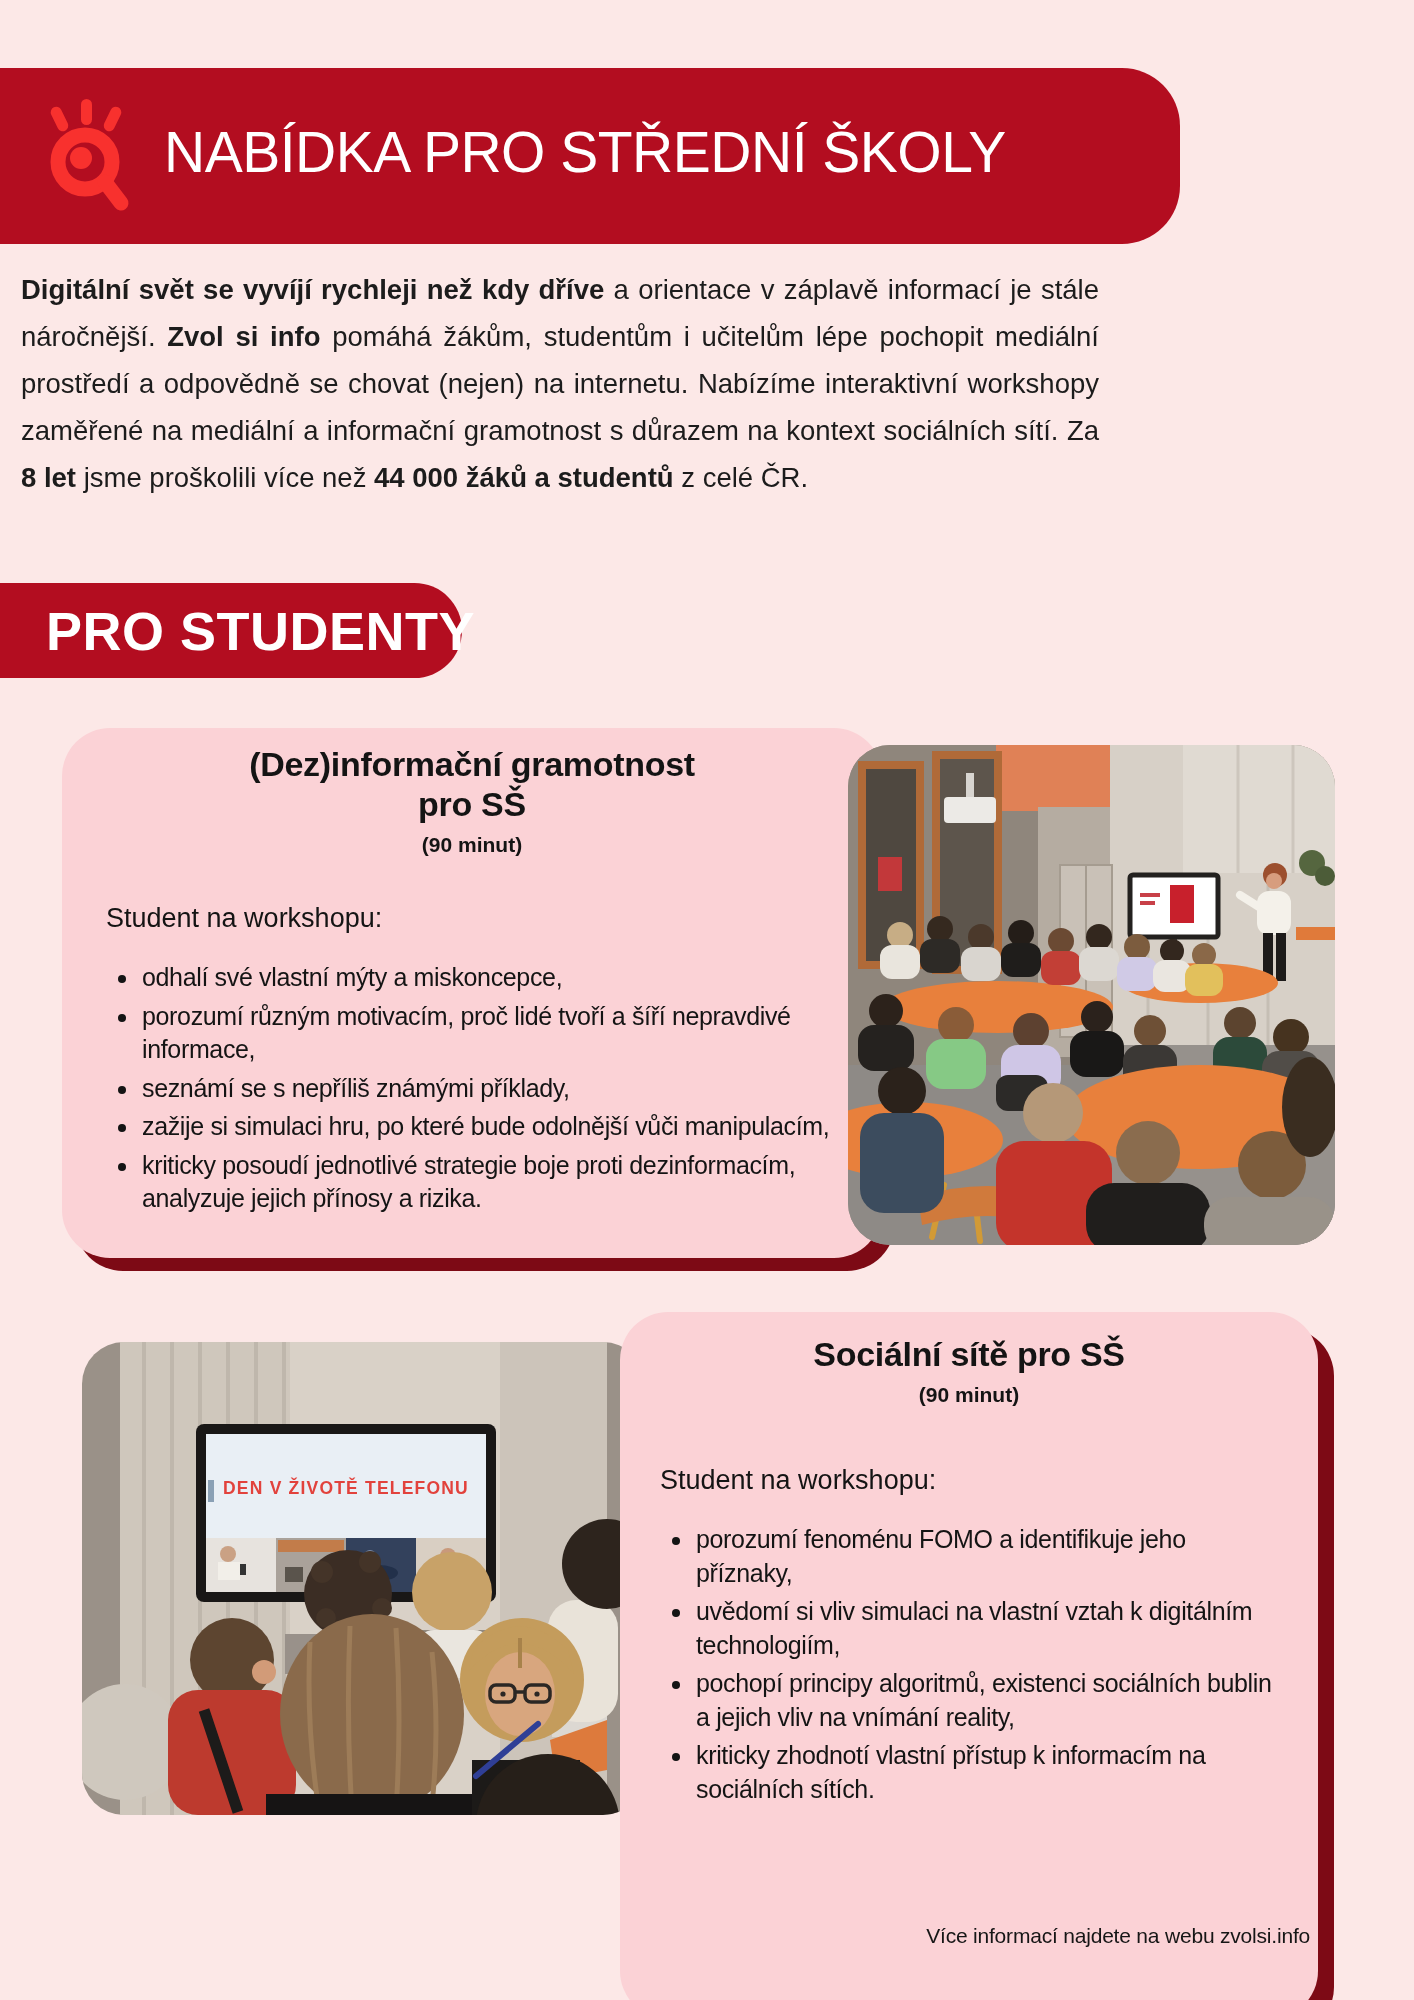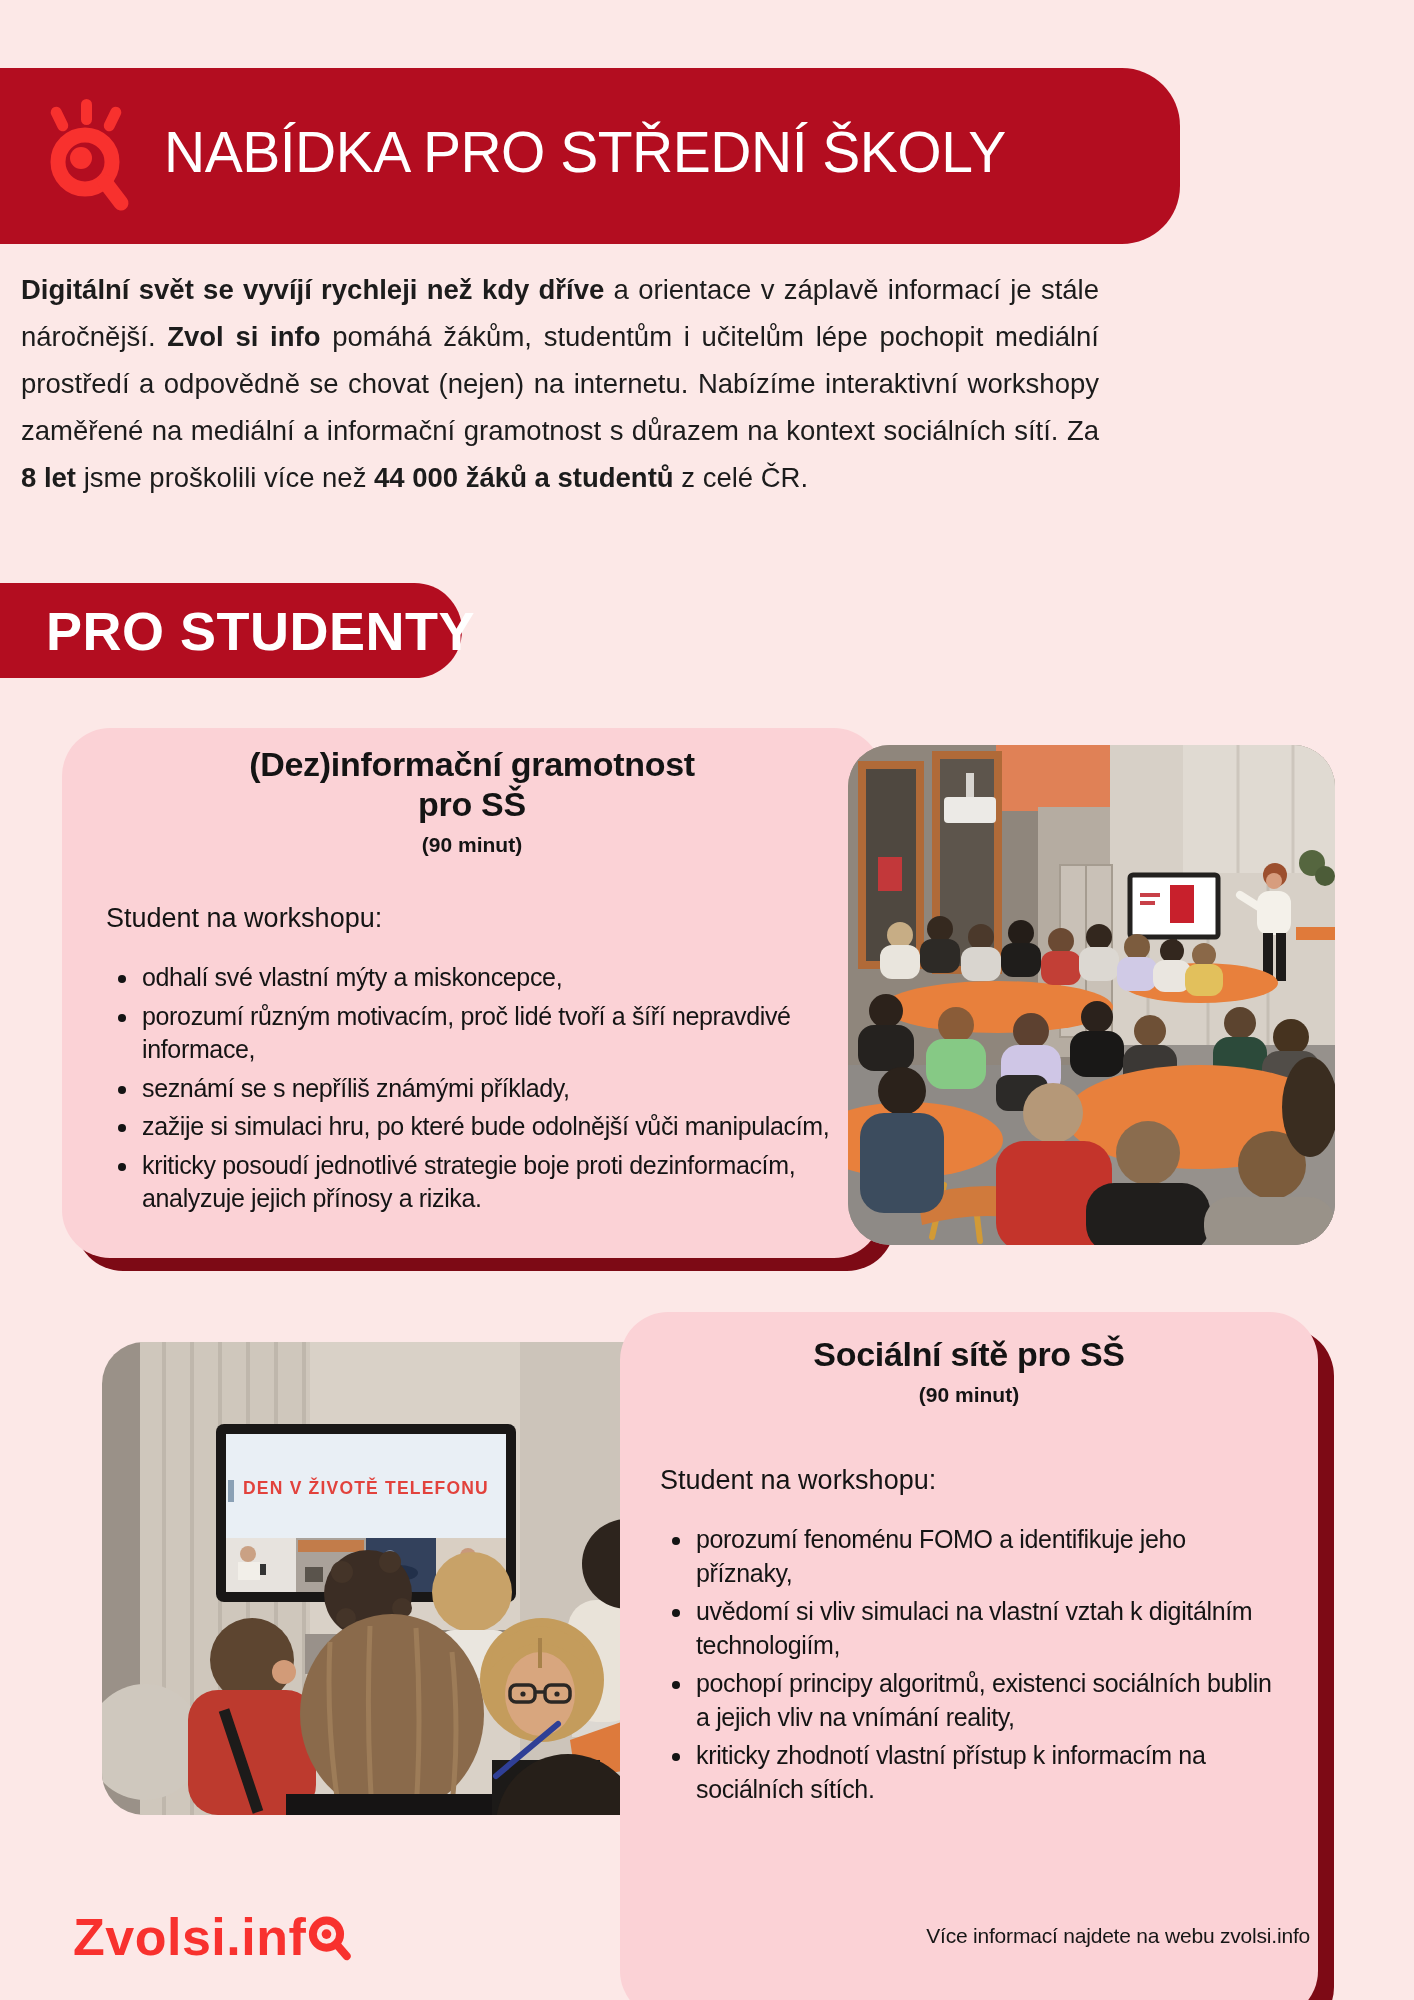--- a/index.html
+++ b/index.html
@@ -40,21 +40,21 @@
   .card h2 span:empty{display:none}
   .card .duration{text-align:center;font-size:21px;font-weight:700;margin-top:9px}
   .card1 .lead{margin:46px 0 0;font-size:27px}
   .card2 .lead{margin:58px 0 0;font-size:27px}
   .card ul{margin:27px 0 0;padding-left:34px;list-style:disc}
   .card li{font-size:25px;line-height:33.5px;margin-bottom:5px;letter-spacing:-0.35px;padding-left:2px}
 
   
   .photo{position:absolute;border-radius:42px;overflow:hidden;background:#9a9188}
   .photo1{left:848px;top:745px;width:487px;height:500px}
-  .photo2{left:102px;top:1342px;width:563px;height:473px}
+  .photo2{left:82px;top:1342px;width:563px;height:473px}
   .photo svg{display:block;width:100%;height:100%}
 
   
   .footer-logo{position:absolute;left:73px;top:1907px;display:flex;align-items:flex-end;color:var(--accent);
                font-weight:700;font-size:52px;line-height:1;letter-spacing:0.5px}
   .footer-logo .mag{width:44px;height:56px;margin-left:2px}
   .footer-note{position:absolute;right:104px;top:1924px;margin:0;font-size:21px;letter-spacing:-0.2px;color:#161616}
 </style>
 </head>
 <body>
@@ -354,23 +354,15 @@
     <div class="duration">(90 minut)</div>
     <p class="lead">Student na workshopu:</p>
     <ul>
         <li>porozumí fenoménu FOMO a identifikuje jeho příznaky,</li>
         <li>uvědomí si vliv simulaci na vlastní vztah k digitálním technologiím,</li>
         <li>pochopí principy algoritmů, existenci sociálních bublin a jejich vliv na vnímání reality,</li>
         <li>kriticky zhodnotí vlastní přístup k informacím na sociálních sítích.</li>
       </ul>
   </section>
 
-  <div class="footer-logo">
-    <span>Zvolsi.inf</span>
-    <svg class="mag" viewBox="0 0 50 62" aria-hidden="true">
-      <circle cx="21" cy="30" r="15.5" fill="none" stroke="#f8312e" stroke-width="9"></circle>
-      <circle cx="21" cy="30" r="5.5" fill="#f8312e"></circle>
-      <line x1="32" y1="41" x2="44" y2="55" stroke="#f8312e" stroke-width="9" stroke-linecap="round"></line>
-    </svg>
-  </div>
   <p class="footer-note">Více informací najdete na webu zvolsi.info</p>
 
 </div>
 
 </body></html>

